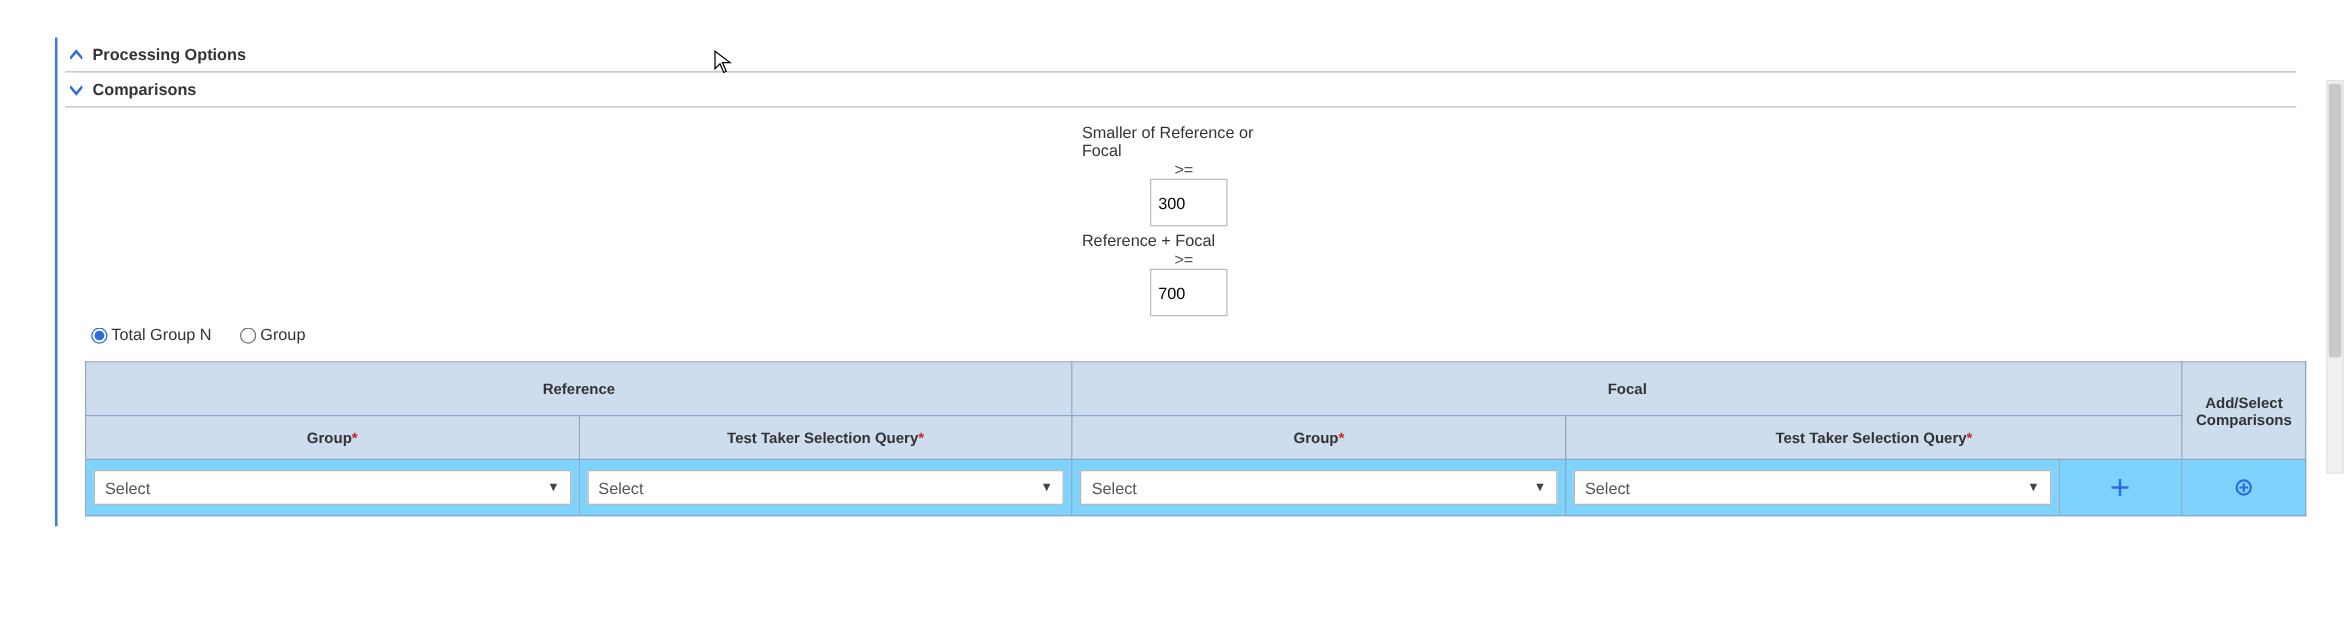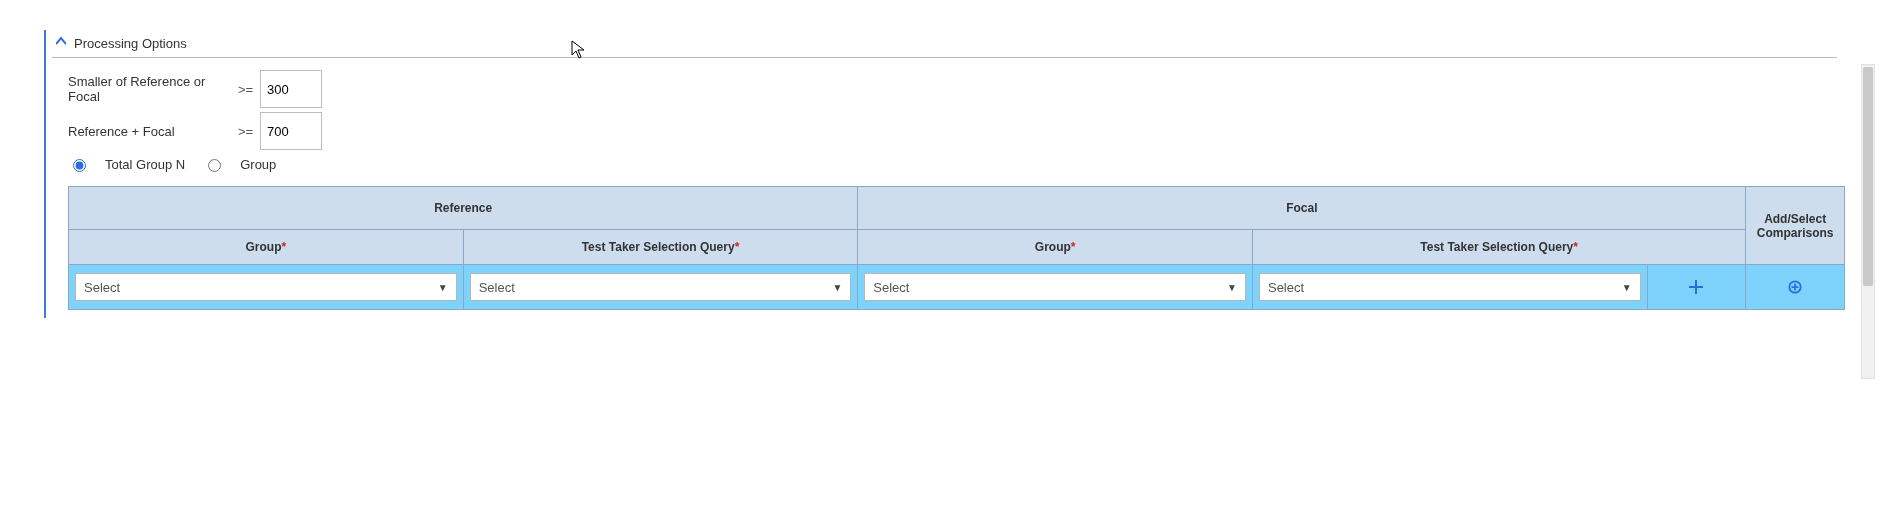--- a/index.html
+++ b/index.html
@@ -15,23 +15,23 @@
     min-height: 509px;
     padding: 30px 44px 0 44px;
     position: relative;
   }
   .panel {
     border-left: 2px solid #3b7dd8;
     padding-left: 6px;
   }
   .section-header {
     display: flex;
-    align-items: flex-start;
+    align-items: center;
     padding: 6px 2px 6px 2px;
-    font-weight: normal;
+    font-weight: bold;
     font-size: 13px;
     cursor: pointer;
     border-bottom: 1px solid #bbb;
   }
   .section-header .chev {
     color: #2d6cdf;
     margin-right: 6px;
     font-size: 12px;
     width: 14px;
     display: inline-flex;
@@ -44,37 +44,38 @@
 
   .sub-heading {
     font-weight: bold;
     margin: 6px 0 8px 0;
   }
   .form-row {
     display: flex;
     align-items: center;
     margin: 4px 0 4px 12px;
     font-size: 13px;
+    flex-direction: column;
   }
   .form-row .lbl { width: 170px; }
   .form-row .op { width: 22px; text-align: left; color:#555; }
   .num-input {
     width: 62px;
     height: 26px;
     padding: 18px 6px;
     border: 1px solid #bcbcbc;
     font-size: 13px;
   }
   .radio-row {
     display: flex;
     align-items: center;
     gap: 18px;
     margin: 6px 0 14px 12px;
   }
-  .radio-row label { display:flex; align-items:center; gap:16px; font-size:13px; }
+  .radio-row label { display:flex; align-items:center; gap:0; font-size:13px; }
   input[type=radio] { accent-color:#2d6cdf; }
 
   table.comparisons {
     width: 100%;
     border-collapse: collapse;
     table-layout: fixed;
     margin-left: 12px;
   }
   table.comparisons th, table.comparisons td {
     border: 1px solid #8ca6c5;
@@ -165,20 +166,28 @@
 
     <div class="section-header section-collapsed">
       <span class="chev">
         <svg class="chev-svg" viewBox="0 0 10 10">
             <polyline points="2,0 8,5 2,10" fill="none" stroke="#2d6cdf" stroke-width="2"></polyline>
           </svg>
       </span>
       <span>Processing Options</span>
     </div>
 
+    <div class="section-header">
+      <span class="chev">
+        <svg class="chev-svg" viewBox="0 0 10 10">
+            <polyline points="0,2 5,8 10,2" fill="none" stroke="#2d6cdf" stroke-width="2"></polyline>
+          </svg>
+      </span>
+      <span>Comparisons</span>
+    </div>
 
     <div class="section-body">
 
 
       <div class="form-row">
         <span class="lbl">Smaller of Reference or Focal</span>
         <span class="op">&gt;=</span>
         <input class="num-input" type="text" value="300" style="">
       </div>
 

